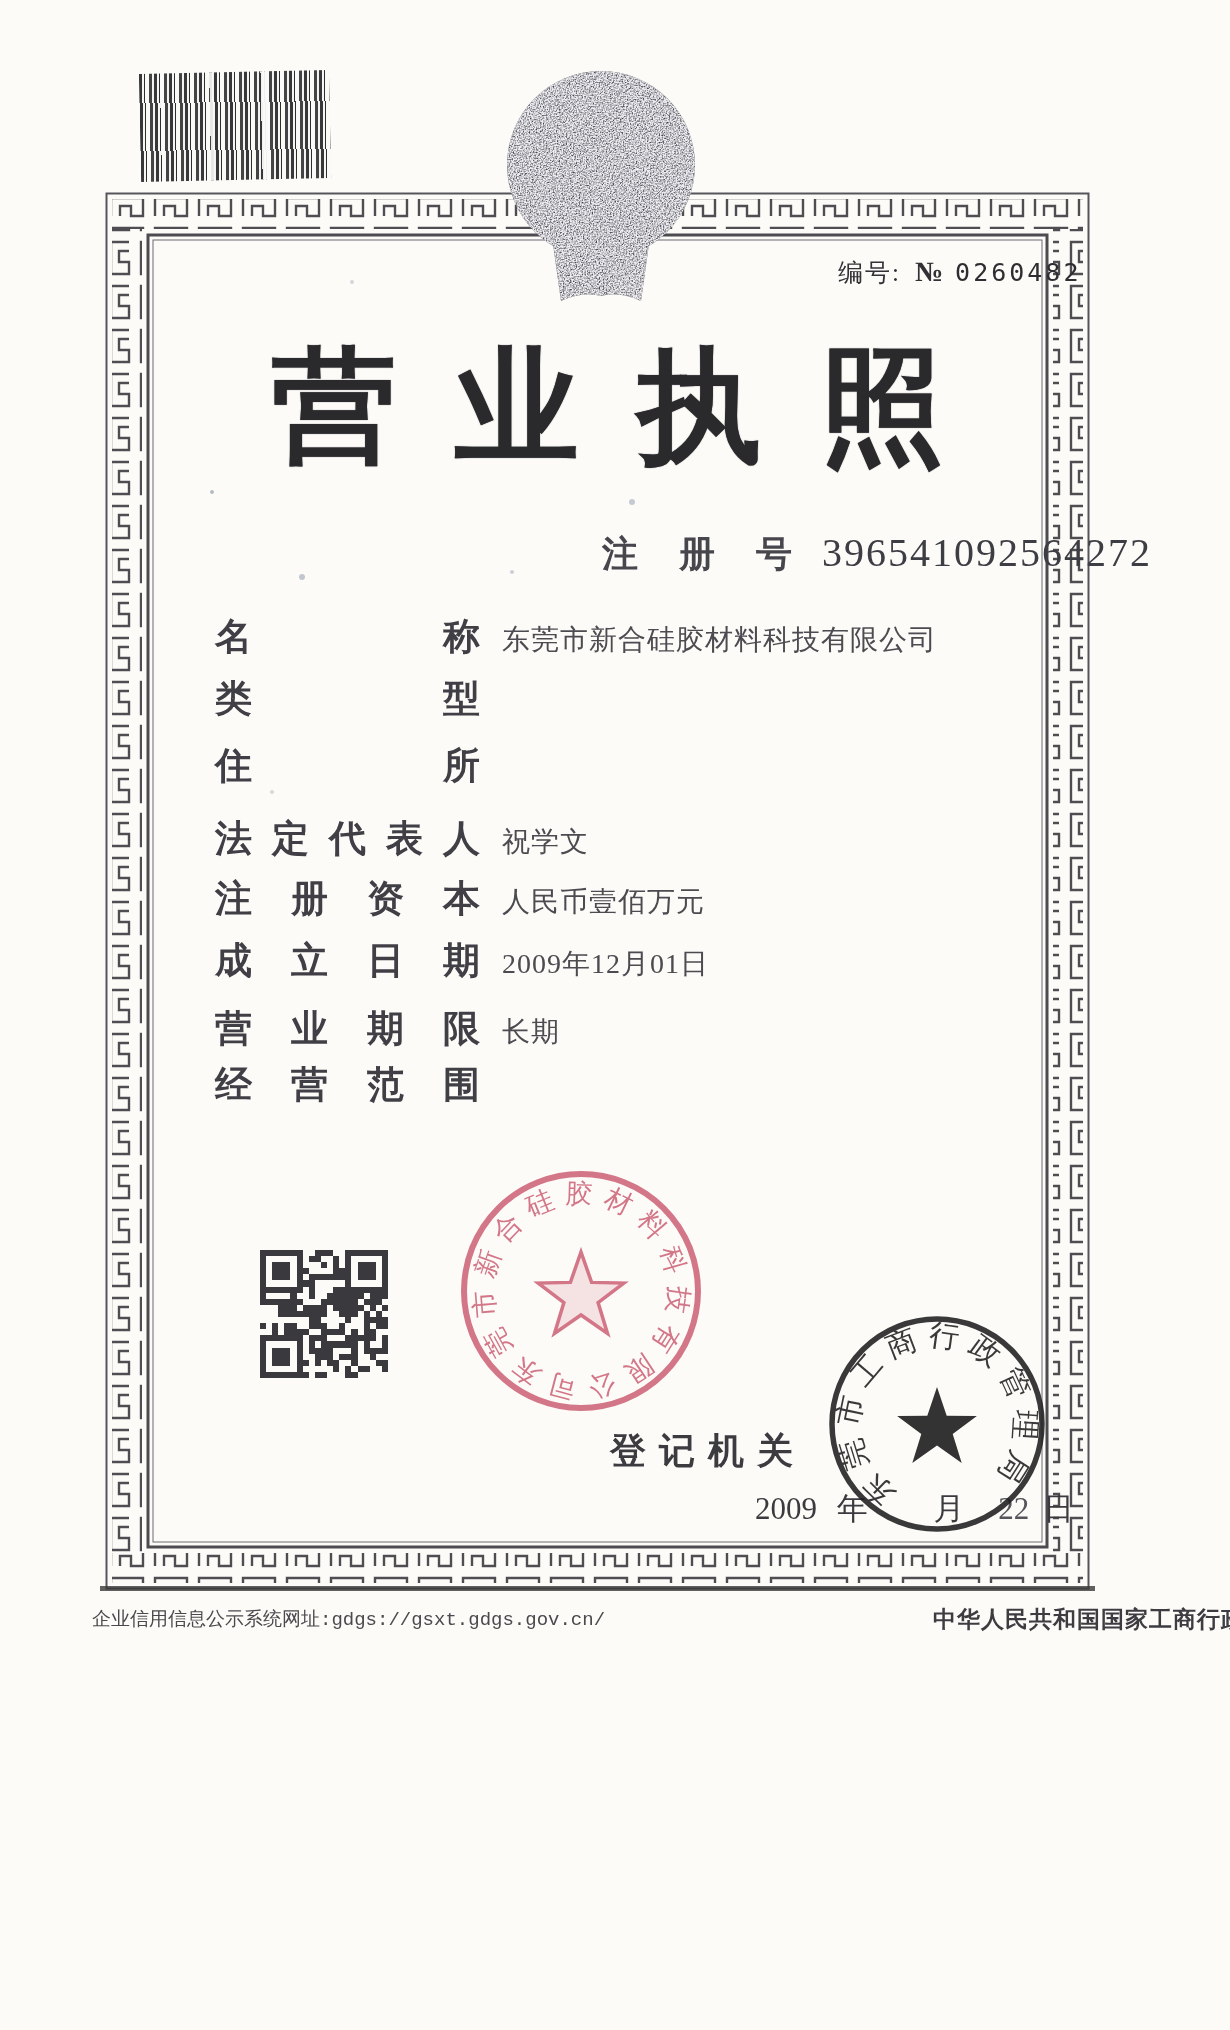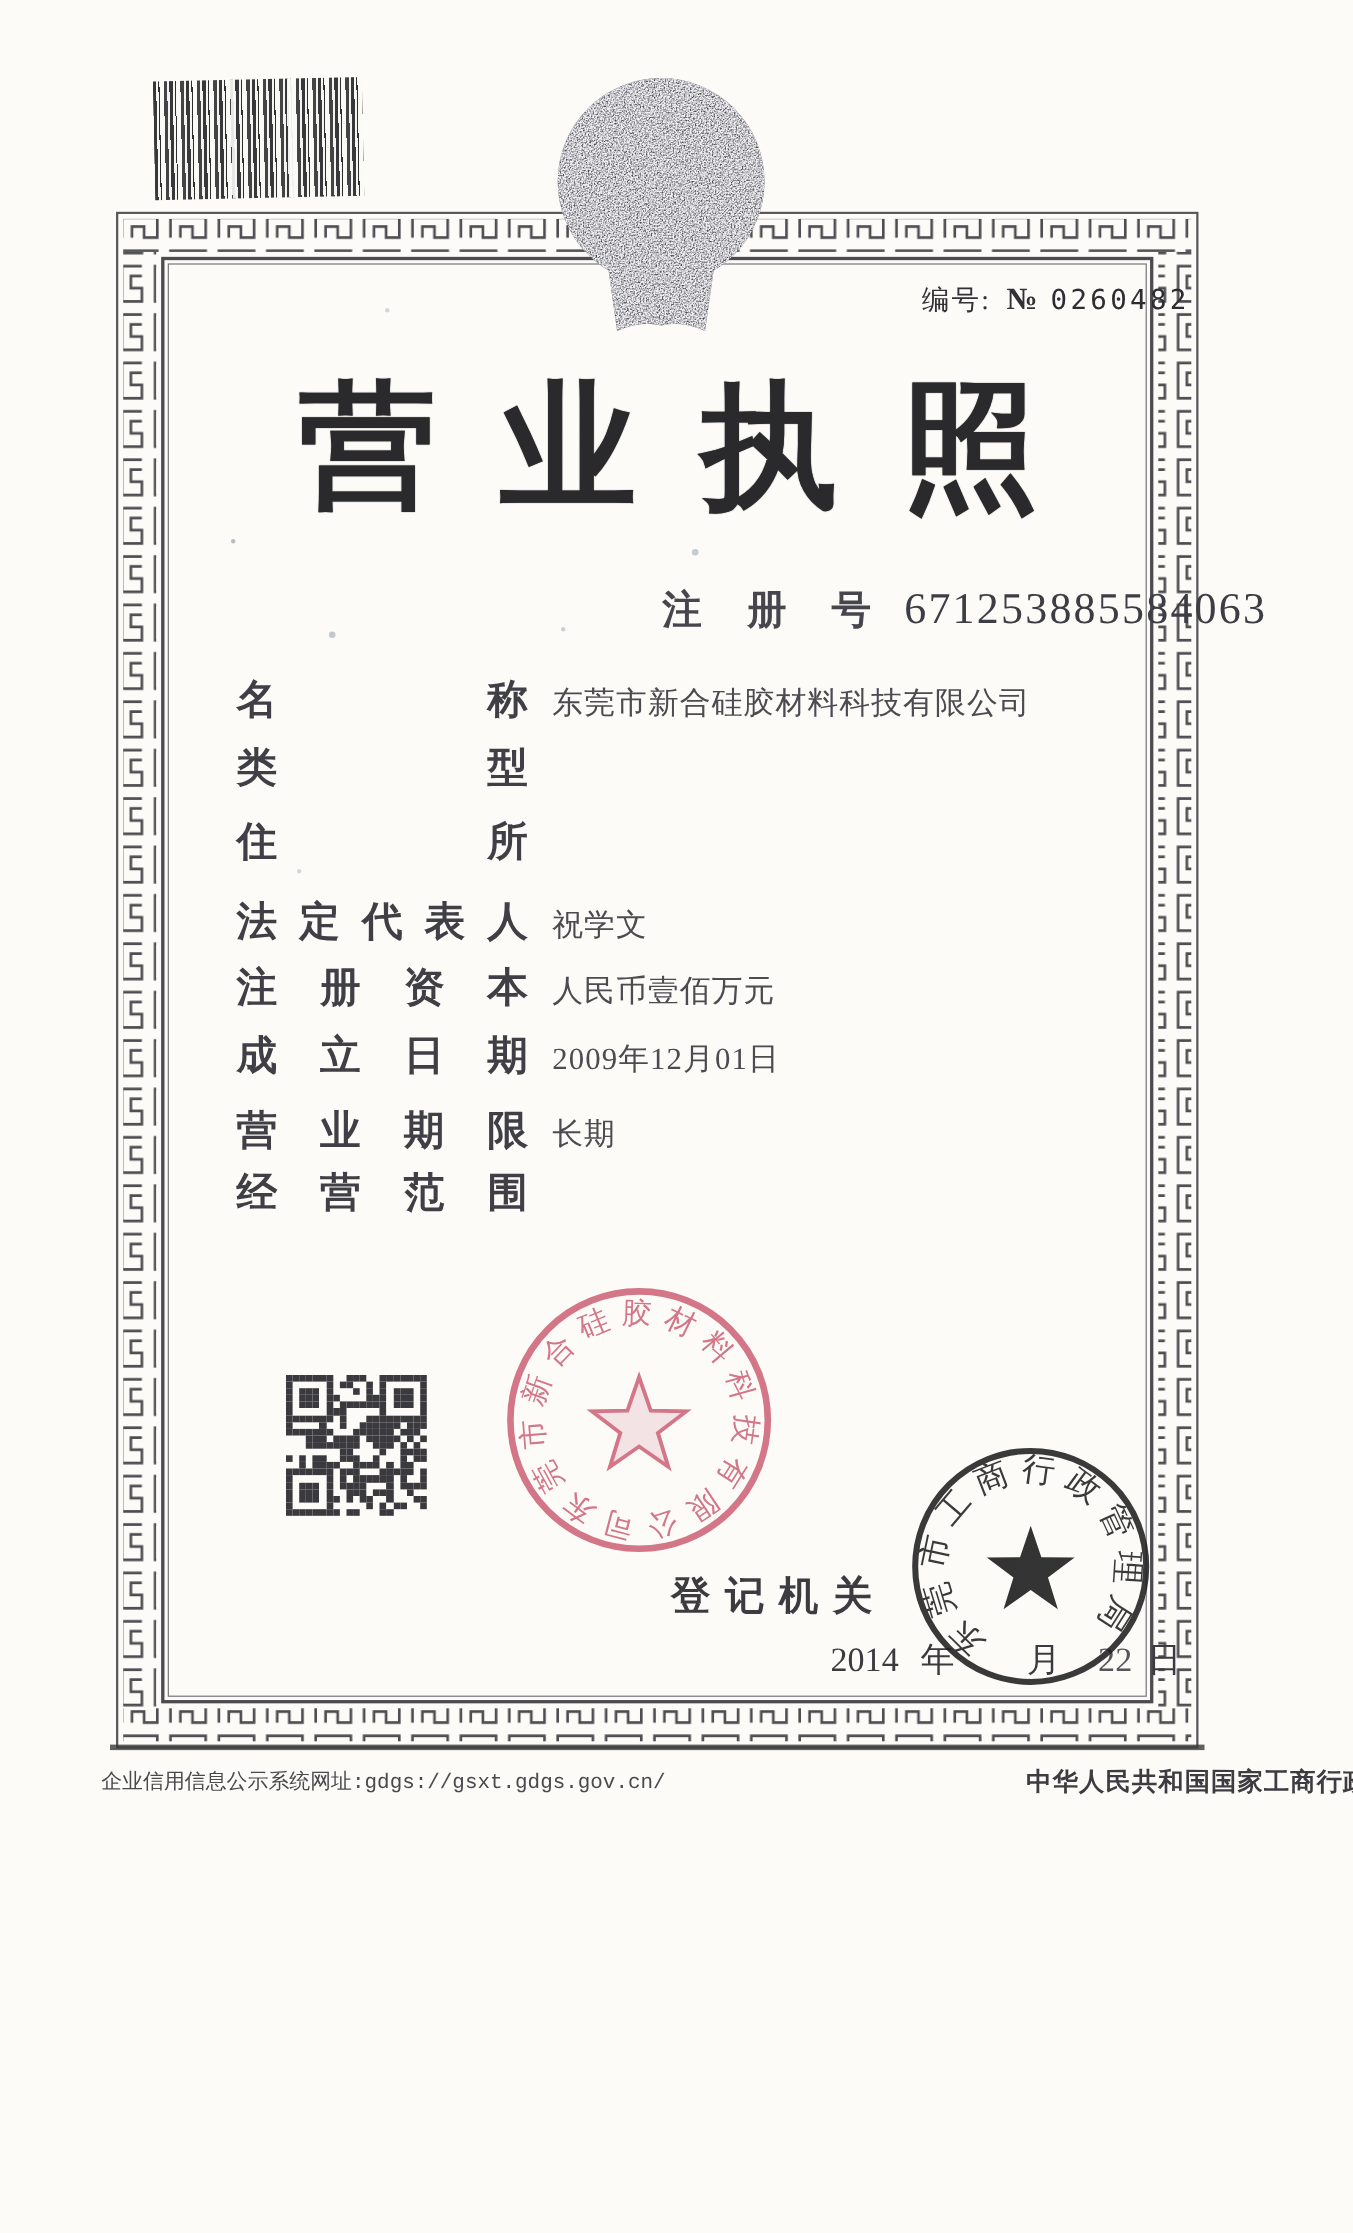--- a/index.html
+++ b/index.html
@@ -112,21 +112,21 @@
 </div>
 
 <div class="abs title">
     <span>营</span>
     <span>业</span>
     <span>执</span>
     <span>照</span>
   </div>
 
 <div class="abs regline">
-  <span class="rlabel">注 册 号</span><span class="rvalue">671253885584063</span>
+  <span class="rlabel">注 册 号</span><span class="rvalue">396541092564272</span>
 </div>
 
 <div class="field-row" style="top:616px;">
   <div class="flabel">
       <span>名</span>
       <span>称</span>
     </div>
   <div class="fvalue">东莞市新合硅胶材料科技有限公司</div>
 </div>
 <div class="field-row" style="top:678px;">
@@ -456,21 +456,21 @@
     <text transform="rotate(-155 131 131)" font-size="27" letter-spacing="10" fill="#c9556b" font-family="Liberation Serif, serif">
       <textPath href="#sealArc" xlink:href="#sealArc" startOffset="0">东莞市新合硅胶材料科技有限公司</textPath>
     </text>
     <polygon points="131,92 141.6,122.4 173.8,123.1 148.1,142.6 157.5,173.4 131,155 104.5,173.4 113.9,142.6 88.2,123.1 120.4,122.4" fill="rgba(201,85,107,0.18)" stroke="#c9556b" stroke-width="3.5"></polygon>
   </g>
 </svg>
 
 <div class="abs registrar"><span>登</span><span>记</span><span>机</span><span>关</span></div>
 
 <div class="abs dateline">
-  <span>2014</span>
+  <span>2009</span>
   <span style="margin-left:12px;">年</span>
   <span style="margin-left:58px;">月</span>
   <span style="margin-left:26px;color:#55555a;">22</span>
   <span style="margin-left:6px;">日</span>
 </div>
 
 <svg class="abs" style="left:820px;top:1307px;" width="234" height="234" viewBox="0 0 234 234" xmlns:xlink="http://www.w3.org/1999/xlink">
   <defs>
     <path id="regArc" d="M 117,39 A 78,78 0 1 1 116.9,39"></path>
   </defs>

